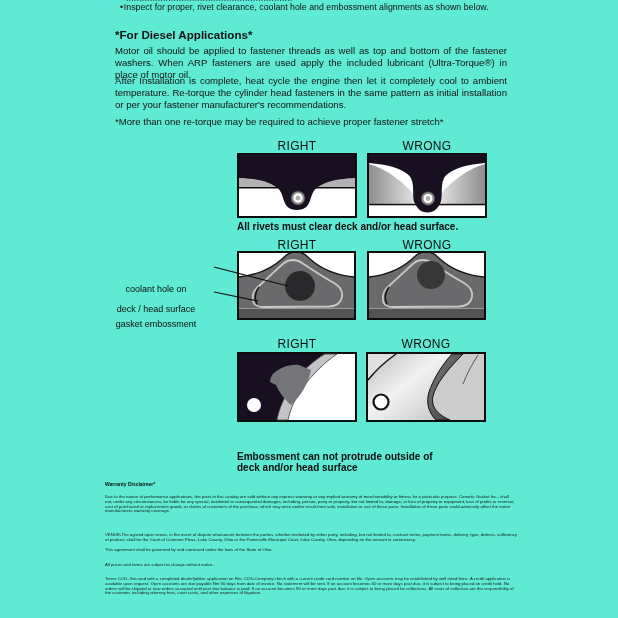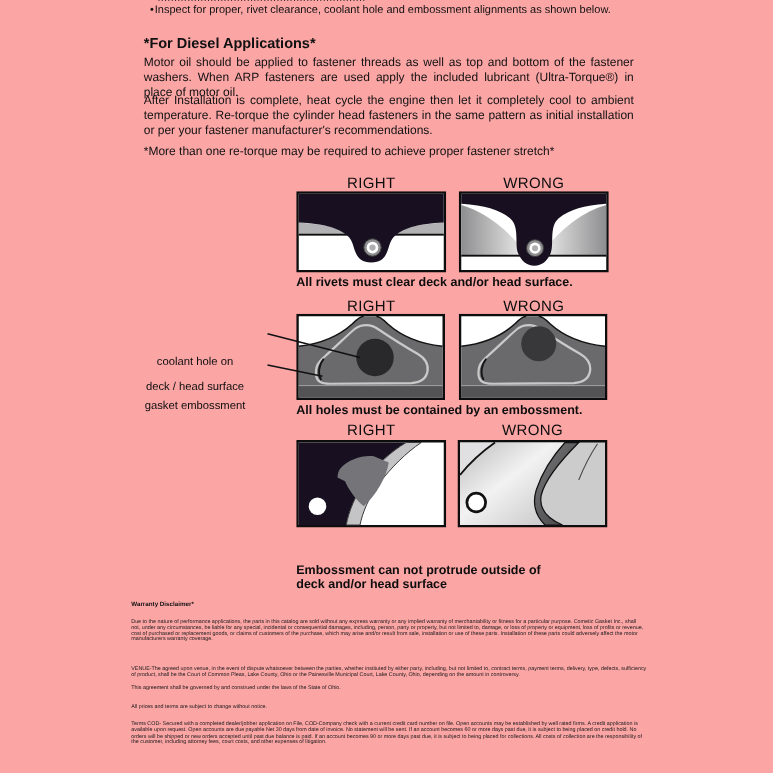--- a/index.html
+++ b/index.html
@@ -1,16 +1,16 @@
 <!DOCTYPE html>
 <html><head>
 <meta charset="utf-8">
 <style>
   html,body{margin:0;padding:0;background:#fff;}
-  #page{position:relative;width:618px;height:618px;background:#fca5a5;overflow:hidden;
+  #page{position:relative;width:618px;height:618px;background:#5eead4;overflow:hidden;
         font-family:"Liberation Sans", sans-serif;color:#111;}
   .abs{position:absolute;}
   
   .clip-line{left:120px;top:-7px;width:300px;height:9px;overflow:hidden;opacity:.8;
              font-size:8.8px;letter-spacing:.2px;color:#111;}
   
   .bullet{left:120px;top:2px;width:392px;font-size:8.8px;line-height:11px;}
   .heading{left:115px;top:28px;font-size:11.6px;font-weight:bold;}
   .para{left:115px;width:392px;font-size:9.6px;line-height:12px;text-align:justify;}
   .para.p1{top:45px;}
@@ -108,21 +108,20 @@
     <path d="M16,50 C15,43 17,39 23,34 C33,25 41,17 47,12 C52,8 60,8 65,12 C74,18 88,27 97,32 C103,35.5 106,40 105,46 C104,52 99,55 92,55.5 L27,56 C20,56 17,54.5 16,50 Z" fill="none" stroke="#c9c9c9" stroke-width="1.8"></path>
     <path d="M22,36 C18,41 17,48 20,53" fill="none" stroke="#151515" stroke-width="1.5"></path>
     <circle cx="64" cy="24" r="14" fill="#38383a"></circle>
   </svg>
 
   <svg class="abs" style="left:210px;top:260px;" width="90" height="50" viewBox="0 0 90 50">
     <line x1="4" y1="7" x2="78" y2="26" stroke="#111" stroke-width="1.2"></line>
     <line x1="4" y1="32" x2="48" y2="41" stroke="#111" stroke-width="1.2"></line>
   </svg>
 
-  <div class="abs caption" style="left:237px;top:323px;">All holes must be contained by an embossment.</div>
 
   <div class="abs dlabel" style="left:237px;top:337px;">RIGHT</div>
   <div class="abs dlabel" style="left:366px;top:337px;">WRONG</div>
 
   <svg class="abs" style="left:237px;top:352px;" width="120" height="70" viewBox="0 0 120 70">
     <rect x="1" y="1" width="118" height="68" fill="#ffffff" stroke="#0d0d0d" stroke-width="2"></rect>
     <path d="M2,2 L88,2 C76,9 64,20 55,33 C47,45 42,57 40,68 L2,68 Z" fill="#181020"></path>
     <path d="M88,2 L100,2 C88,10 76,22 66,35 C58,46 53,58 51,68 L40,68 C42,57 47,45 55,33 C64,20 76,9 88,2 Z" fill="#c4c4c6" stroke="#3a3a3c" stroke-width="0.8"></path>
     <path d="M36,22 C42,16 52,12 62,13 L74,18 C72,30 64,44 54,53 C48,48 42,40 39,33 L33,30 C33,27 34,24 36,22 Z" fill="#757579"></path>
     <circle cx="17" cy="53" r="7" fill="#ffffff"></circle>

